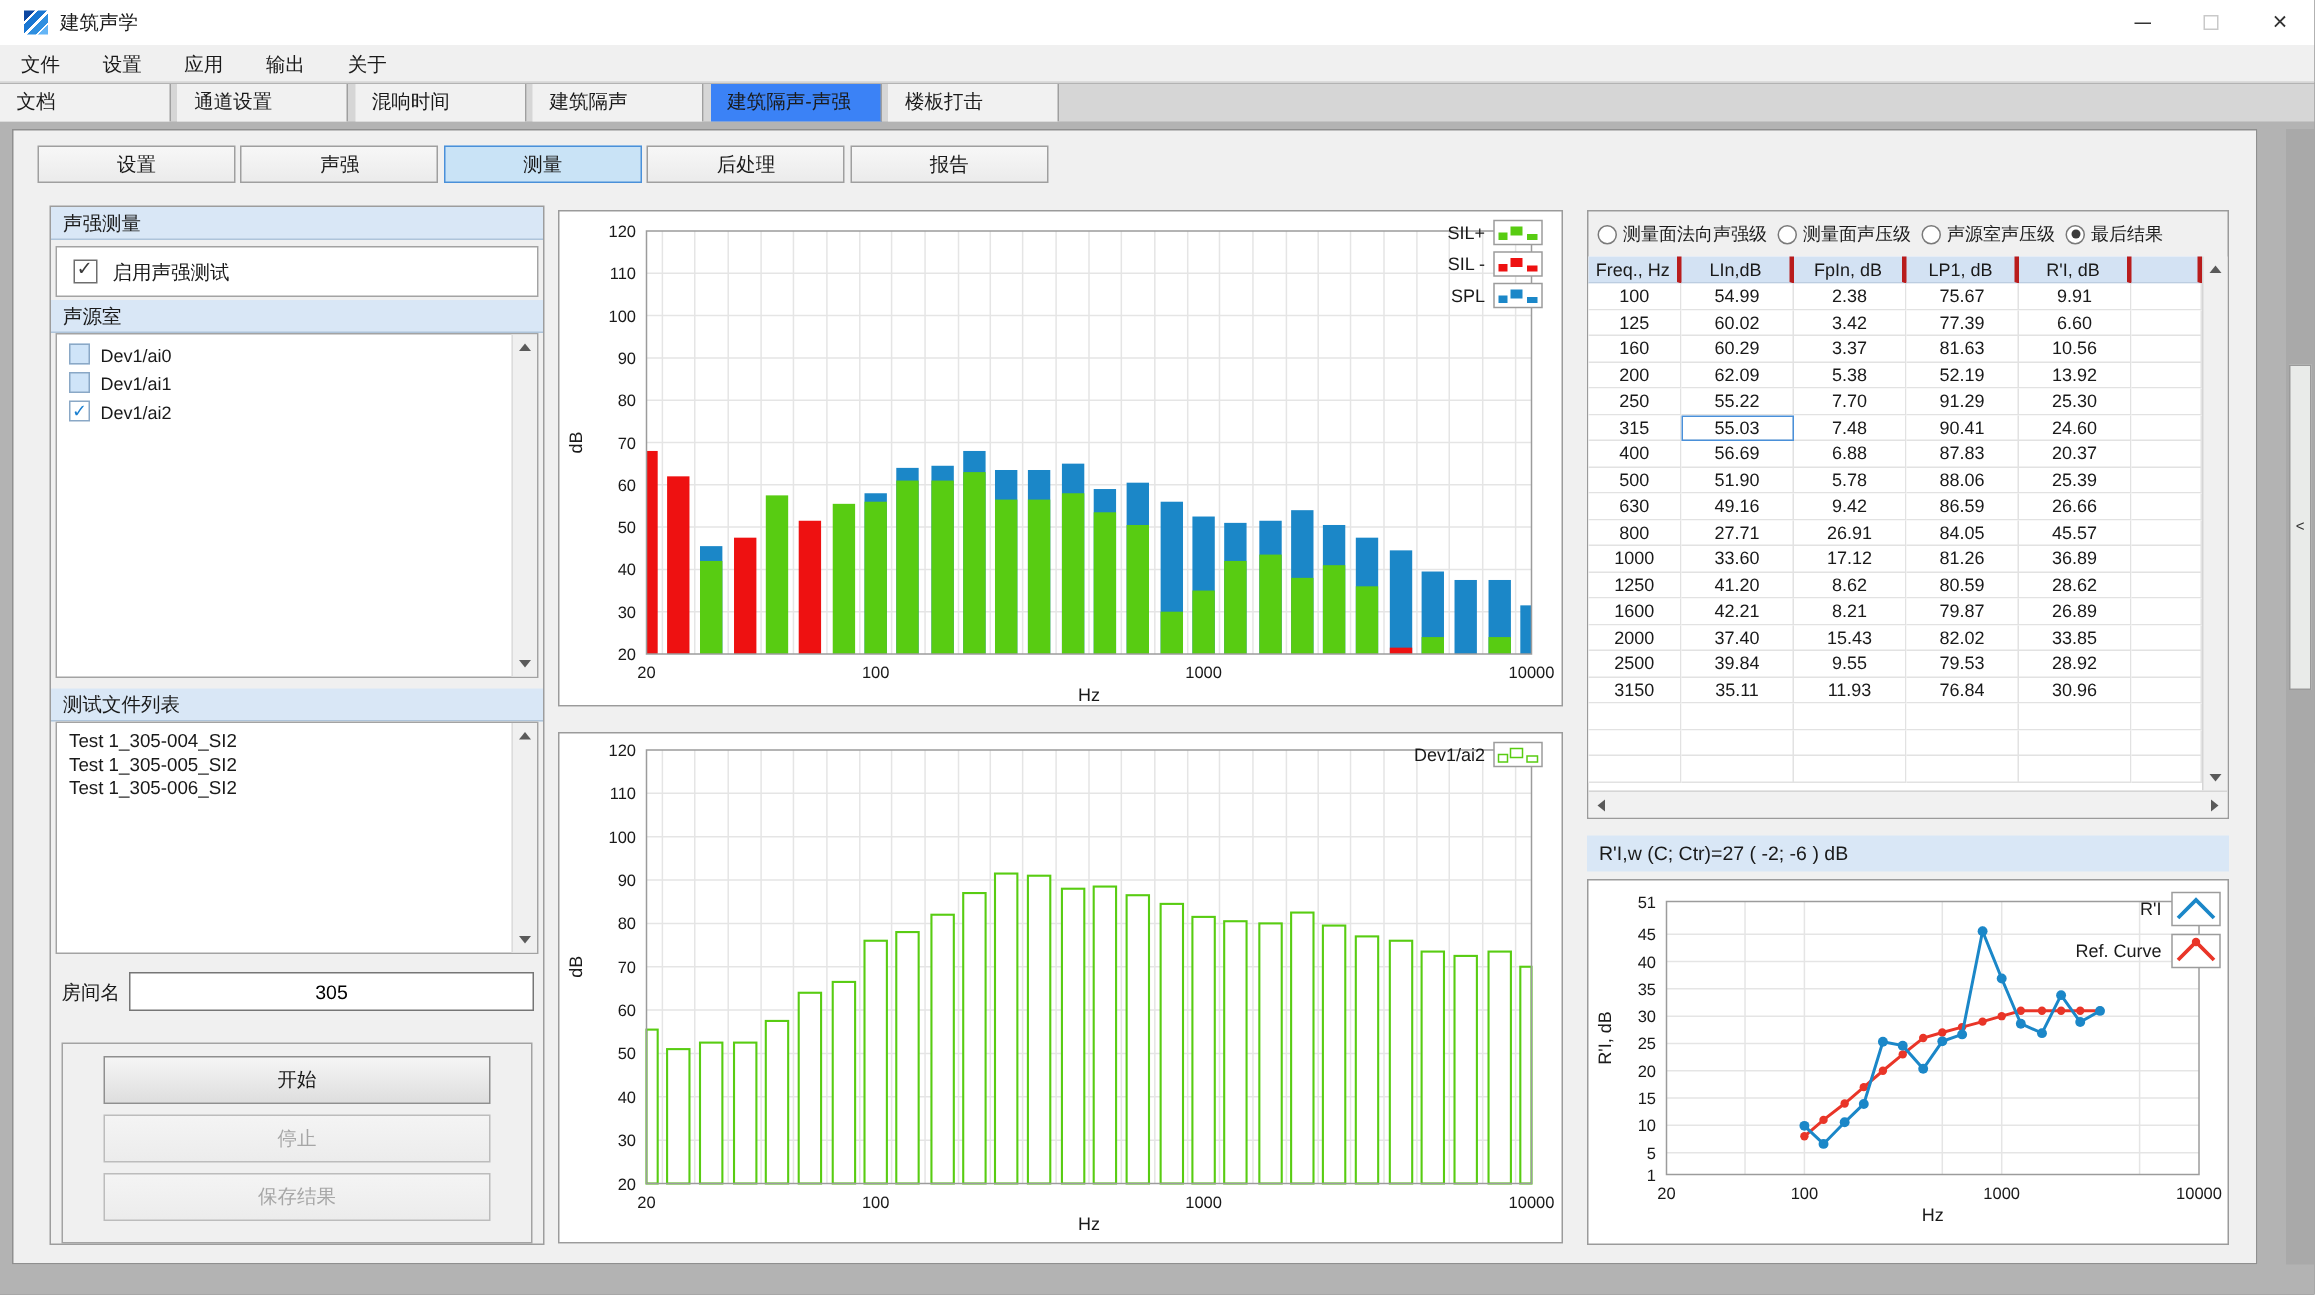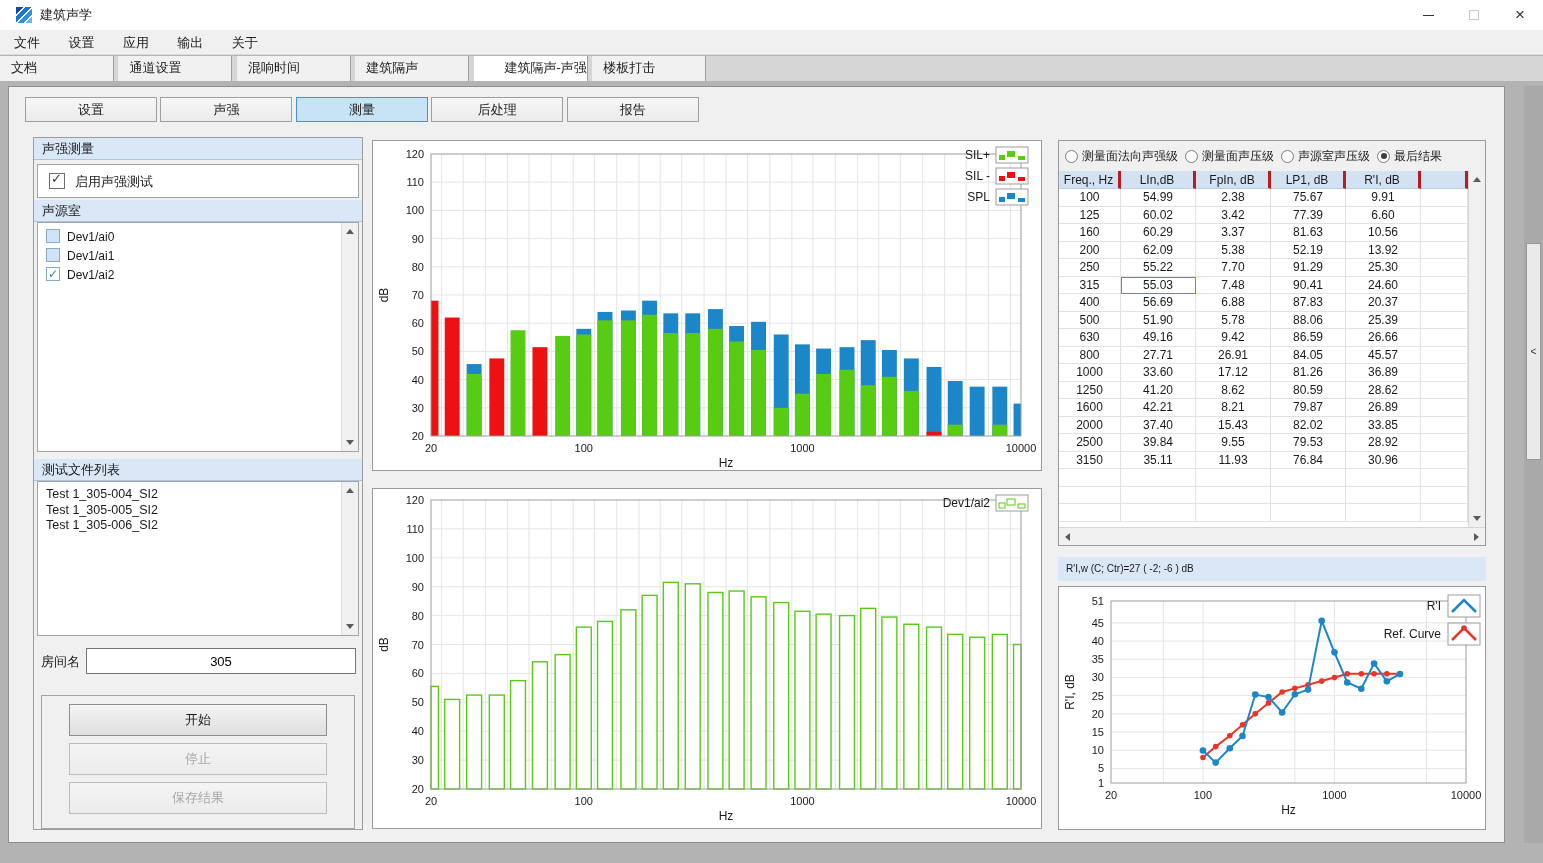--- a/index.html
+++ b/index.html
@@ -19,21 +19,21 @@
 
   
   .menubar { position:absolute; left:0; top:30px; width:1543px; height:25px; background:#f0f0f0; border-bottom:1px solid #dcdcdc; }
   .menu-item { display:inline-block; line-height:25px; font-size:13px; padding:0 12px; }
   .menu-item:first-child { margin-left:2px; }
 
   
   .tabbar { position:absolute; left:0; top:56px; width:1543px; height:25px; background:#d6d6d6; }
   .tab { display:inline-block; width:114px; height:25px; line-height:24px; font-size:13px; padding-left:11px;
          background:#f1f1f1; border-right:1px solid #9f9f9f; vertical-align:top; }
-  .tab.active { background:#ffffff;text-align:right; }
+  .tab.active { background:#3b82f6; }
 
   .main-panel { position:absolute; left:8px; top:86px; width:1497px; height:757px; background:#f0f0f0; border:1px solid #8f8f8f; }
   .collapse-strip { position:absolute; left:1524px; top:86px; width:19px; height:757px; background:#a9a9a9; }
   .collapse-btn { position:absolute; left:2px; top:157px; width:15px; height:217px; background:#e9ebe9; border:1px solid #9a9a9a;
                   display:flex; align-items:center; justify-content:center; font-size:10px; color:#333; }
 
   
   .subtabs { position:absolute; left:25px; top:97px; height:28px; }
   .subtab { display:inline-block; width:132px; height:25px; line-height:23px; text-align:center; font-size:13px;
             background:linear-gradient(#f7f7f7,#ebebeb); border:1px solid #9f9f9f; margin-right:-1px; vertical-align:top; position:relative; }
@@ -82,21 +82,21 @@
   .thcell { flex:none; text-align:center; font-size:12px; line-height:18px; border-right:3px solid #b91c1c; border-bottom:1px solid #bccde0; }
   .trow { display:flex; height:17.5px; }
   .tcell { flex:none; text-align:center; font-size:12px; line-height:17px; border-right:1px solid #e2e2e2; border-bottom:1px solid #e2e2e2; background:#fff; }
   .tcell.sel { outline:1px solid #4a90d9; outline-offset:-1.5px; }
   .tbl-vscroll { position:absolute; left:409px; top:30px; width:17px; height:356px; background:#f0f0f0; border-left:1px solid #d5d5d5; }
   .hscroll { position:absolute; left:0; top:386px; width:426px; height:18px; background:#f1f1f1; border-top:1px solid #d5d5d5; }
   .arr-left { position:absolute; left:6px; top:5px; width:0; height:0; border-top:4px solid transparent; border-bottom:4px solid transparent; border-right:5px solid #5a5a5a; }
   .arr-right { position:absolute; right:6px; top:5px; width:0; height:0; border-top:4px solid transparent; border-bottom:4px solid transparent; border-left:5px solid #5a5a5a; }
 
   .result-band { position:absolute; left:1058px; top:557px; width:428px; height:24px; background:#d9e7f6;
-                 font-size:10px; line-height:23px; padding-left:8px; }
+                 font-size:13px; line-height:23px; padding-left:8px; }
 </style>
 </head>
 <body>
 
 <div class="window">
 
   <div class="titlebar">
     <div class="app-icon"></div>
     <span class="win-title">建筑声学</span>
     <div class="win-controls">

